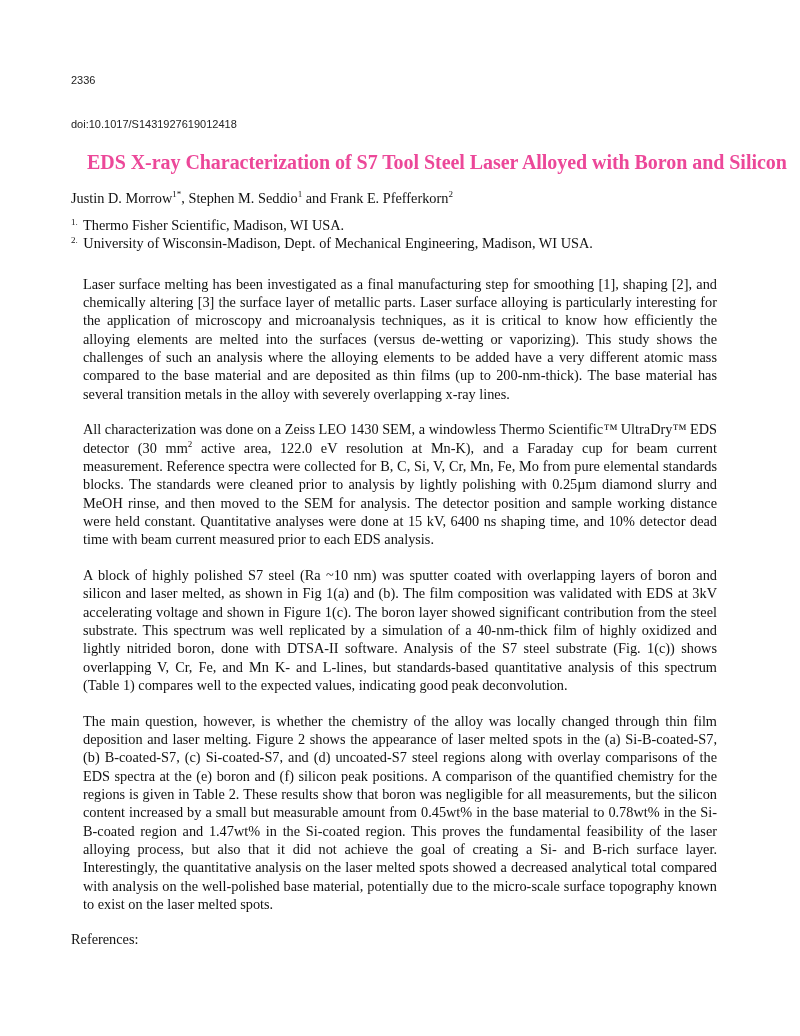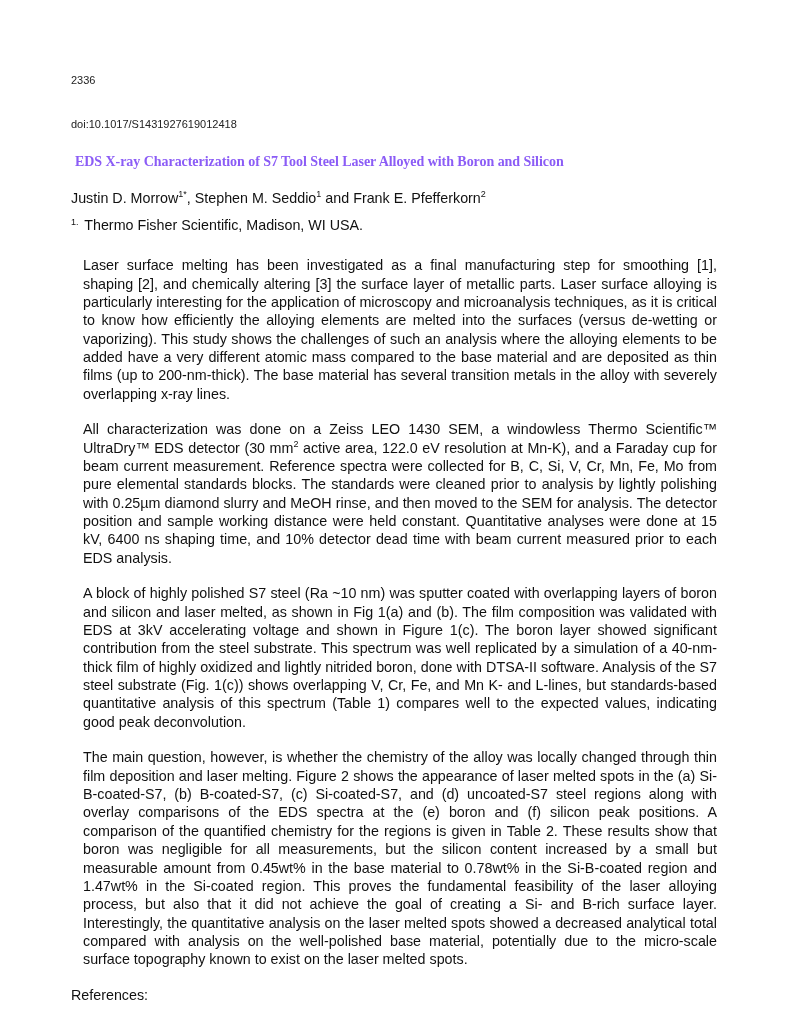--- a/index.html
+++ b/index.html
@@ -31,29 +31,29 @@
     .running-header .right {
       text-align: right;
     }
     .running-header .line {
       display: block;
       margin-top: 29px;
     }
     h1.title {
       font-family: "Liberation Serif", serif;
       font-weight: bold;
-      font-size: 14px;
+      font-size: 20px;
       line-height: 20px;
-      margin: 21px 0 0 4px;
-      color: #8b5cf6;
+      margin: 21px 0 0 16px;
+      color: #ec4899;
       letter-spacing: -0.05px;
       white-space: nowrap;
     }
     .serif {
-      font-family: Liberation Sans, sans-serif;
+      font-family: Liberation Serif, serif;
       font-size: 14.3px;
     }
     .authors {
       margin-top: 17px;
       line-height: 18px;
     }
     sup {
       font-size: 9px;
       line-height: 0;
       vertical-align: 6px;
@@ -96,20 +96,21 @@
   </div>
 
   <h1 class="title">EDS X-ray Characterization of S7 Tool Steel Laser Alloyed with Boron and Silicon</h1>
 
   <div class="authors serif">
     <span>Justin D. Morrow</span><sup>1*</sup><span>, </span><span>Stephen M. Seddio</span><sup>1</sup><span> and </span><span>Frank E. Pfefferkorn</span><sup>2</sup>
   </div>
 
   <div class="affiliations serif">
     <span class="aff"><sup>1.</sup><span> Thermo Fisher Scientific, Madison, WI USA.</span></span>
+    <span class="aff"><sup>2.</sup><span> University of Wisconsin-Madison, Dept. of Mechanical Engineering, Madison, WI USA.</span></span>
   </div>
 
   <div class="body-text serif">
     <p class="p1">Laser surface melting has been investigated as a final manufacturing step for smoothing [1], shaping [2], and chemically altering [3] the surface layer of metallic parts. Laser surface alloying is particularly interesting for the application of microscopy and microanalysis techniques, as it is critical to know how efficiently the alloying elements are melted into the surfaces (versus de-wetting or vaporizing). This study shows the challenges of such an analysis where the alloying elements to be added have a very different atomic mass compared to the base material and are deposited as thin films (up to 200-nm-thick). The base material has several transition metals in the alloy with severely overlapping x-ray lines.</p>
     <p><span>All characterization was done on a Zeiss LEO 1430 SEM, a windowless Thermo Scientific™ UltraDry™ EDS detector (30 mm</span><sup>2</sup><span> active area, 122.0 eV resolution at Mn-K), and a Faraday cup for beam current measurement. Reference spectra were collected for B, C, Si, V, Cr, Mn, Fe, Mo from pure elemental standards blocks. The standards were cleaned prior to analysis by lightly polishing with 0.25µm diamond slurry and MeOH rinse, and then moved to the SEM for analysis. The detector position and sample working distance were held constant. Quantitative analyses were done at 15 kV, 6400 ns shaping time, and 10% detector dead time with beam current measured prior to each EDS analysis.</span></p>
     <p>A block of highly polished S7 steel (Ra ~10 nm) was sputter coated with overlapping layers of boron and silicon and laser melted, as shown in Fig 1(a) and (b). The film composition was validated with EDS at 3kV accelerating voltage and shown in Figure 1(c). The boron layer showed significant contribution from the steel substrate. This spectrum was well replicated by a simulation of a 40-nm-thick film of highly oxidized and lightly nitrided boron, done with DTSA-II software. Analysis of the S7 steel substrate (Fig. 1(c)) shows overlapping V, Cr, Fe, and Mn K- and L-lines, but standards-based quantitative analysis of this spectrum (Table 1) compares well to the expected values, indicating good peak deconvolution.</p>
     <p>The main question, however, is whether the chemistry of the alloy was locally changed through thin film deposition and laser melting. Figure 2 shows the appearance of laser melted spots in the (a) Si-B-coated-S7, (b) B-coated-S7, (c) Si-coated-S7, and (d) uncoated-S7 steel regions along with overlay comparisons of the EDS spectra at the (e) boron and (f) silicon peak positions. A comparison of the quantified chemistry for the regions is given in Table 2. These results show that boron was negligible for all measurements, but the silicon content increased by a small but measurable amount from 0.45wt% in the base material to 0.78wt% in the Si-B-coated region and 1.47wt% in the Si-coated region. This proves the fundamental feasibility of the laser alloying process, but also that it did not achieve the goal of creating a Si- and B-rich surface layer. Interestingly, the quantitative analysis on the laser melted spots showed a decreased analytical total compared with analysis on the well-polished base material, potentially due to the micro-scale surface topography known to exist on the laser melted spots.</p>
   </div>
 
   <div class="references serif">References:</div>

